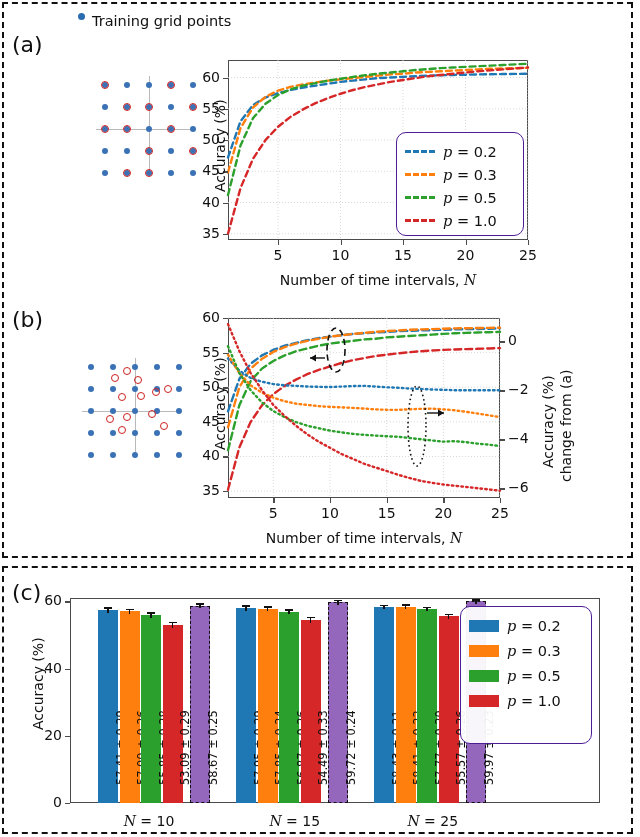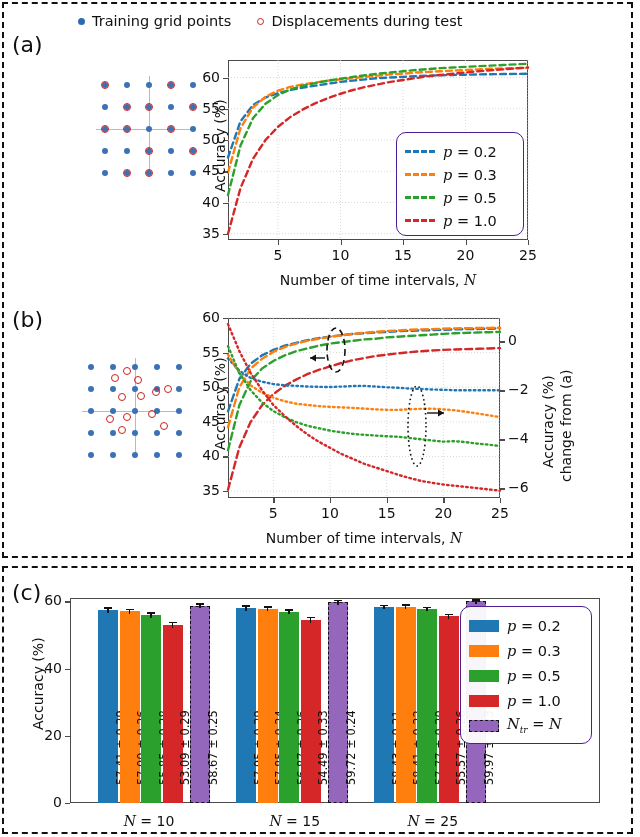--- a/index.html
+++ b/index.html
@@ -8,21 +8,21 @@
 
   
   .dashbox{position:absolute;border:2px dashed #111;box-sizing:border-box;}
   #box-ab{left:2px;top:2px;width:631px;height:556px;}
   #box-c{left:2px;top:566px;width:631px;height:268px;}
 
   .panel-label{position:absolute;font-size:22px;font-family:"DejaVu Sans",sans-serif;color:#111;}
 
   
   #toplegend{position:absolute;left:78px;top:10px;width:430px;height:22px;display:flex;align-items:center;gap:26px;}
-  .tl-item{display:flex;align-items:center;gap:7px;font-size:14.5px;color:#111;}
+  .tl-item{display:flex;gap:7px;font-size:14.5px;color:#111;}
   .dot-blue{width:7px;height:7px;border-radius:50%;background:#2b6cb0;display:inline-block;}
   .circ-red{width:7px;height:7px;border-radius:50%;border:1.6px solid #cc2020;box-sizing:border-box;display:inline-block;background:transparent;}
 
   
   .griddiag{position:absolute;}
   .gd-dot{position:absolute;width:6px;height:6px;border-radius:50%;background:#3b72b5;}
   .gd-circ{position:absolute;width:8px;height:8px;border-radius:50%;border:1.7px solid #cc2222;box-sizing:border-box;background:transparent;}
   .gd-axis{position:absolute;background:#b9b9b9;}
 
   
@@ -55,24 +55,20 @@
 
 <div class="root">
 
   <div class="dashbox" id="box-ab"></div>
   <div class="dashbox" id="box-c"></div>
 
   <div id="toplegend">
     <div class="tl-item">
       <span class="dot-blue"></span>
       <span>Training grid points</span>
-    </div>
-    <div class="tl-item">
-      <span class="circ-red"></span>
-      <span>Displacements during test</span>
     </div>
   </div>
 
   <div class="panel-label" style="left:12px;top:32px;">(a)</div>
 
   <div class="griddiag" id="gridA" style="left:96px;top:76px;width:110px;height:108px;">
       <div class="gd-axis" style="left: 53px; top: 0px; width: 1px; height: 100px;"></div>
       <div class="gd-axis" style="left: 0px; top: 53px; height: 1px; width: 100px;"></div>
       <div class="gd-dot" style="left: 6px; top: 6px;"></div>
       <div class="gd-dot" style="left: 28px; top: 6px;"></div>
@@ -361,24 +357,20 @@
           <span class="legtxt"><i>p</i> = 0.3</span>
         </div>
         <div class="legrow" style="height: 25px;">
           <span class="sw-box" style="background: rgb(44, 160, 44);"></span>
           <span class="legtxt"><i>p</i> = 0.5</span>
         </div>
         <div class="legrow" style="height: 25px;">
           <span class="sw-box" style="background: rgb(214, 39, 40);"></span>
           <span class="legtxt"><i>p</i> = 1.0</span>
         </div>
-        <div class="legrow" style="height: 25px;">
-          <span class="sw-box-dash" style="background: rgb(148, 103, 189);"></span>
-          <span class="legtxt"><i>N<sub style="font-size:9px">tr</sub></i> = <i>N</i></span>
-        </div>
       </div>
   <div class="tickmark" style="left: -5px; top: 205px; width: 5px; height: 1.4px;"></div>
       <div class="tick" style="left: -36px; top: 196px; width: 28px; text-align: right;">0</div>
       <div class="tickmark" style="left: -5px; top: 137.787px; width: 5px; height: 1.4px;"></div>
       <div class="tick" style="left: -36px; top: 128.787px; width: 28px; text-align: right;">20</div>
       <div class="tickmark" style="left: -5px; top: 70.5738px; width: 5px; height: 1.4px;"></div>
       <div class="tick" style="left: -36px; top: 61.5738px; width: 28px; text-align: right;">40</div>
       <div class="tickmark" style="left: -5px; top: 3.36066px; width: 5px; height: 1.4px;"></div>
       <div class="tick" style="left: -36px; top: -5.63934px; width: 28px; text-align: right;">60</div>
       <div class="grpname" style="left: 44px; top: 215px; width: 70px; text-align: center;"><i>N</i> = 10</div>

